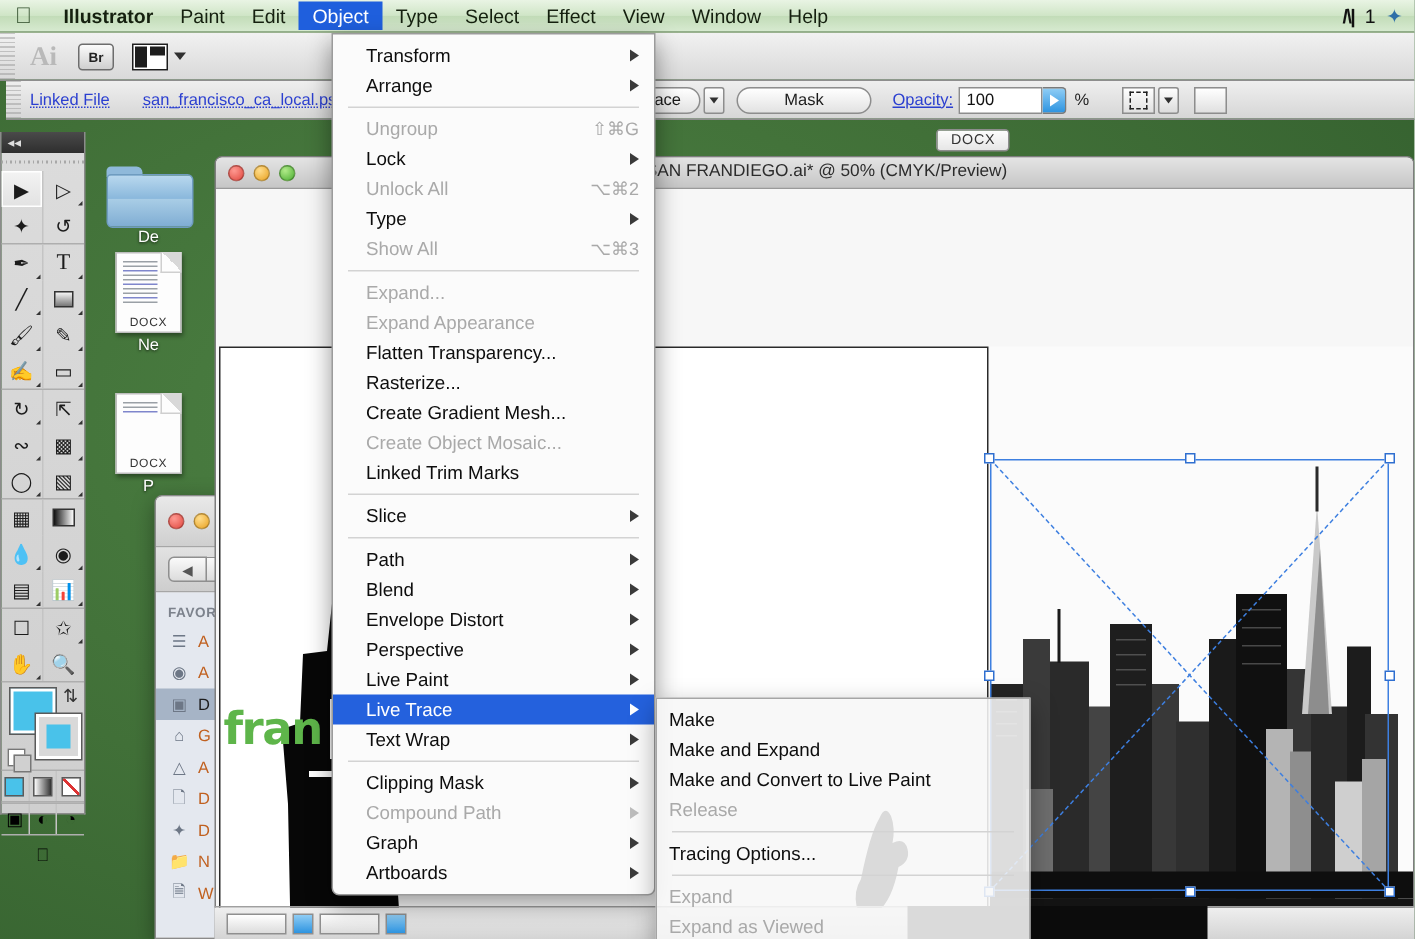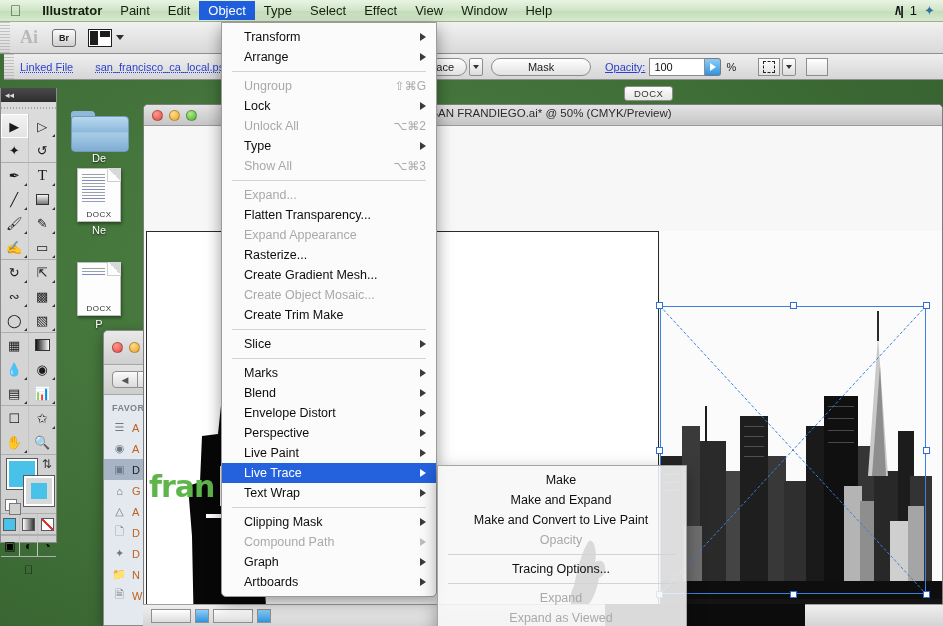--- a/index.html
+++ b/index.html
@@ -219,21 +219,21 @@
   .mi.hl .arw { border-left-color:#fff; }
   .mi.dis .arw { border-left-color:#bdbdbd; }
   .msep { height:1px; background:#d3d3d3; margin:4px 10px; }
 
   
   .submenu {
     position:absolute; left:437px; top:465px; width:250px;
     background: rgba(247,247,247,0.88); border:1px solid #a5a5a5;
     box-shadow:0 6px 16px rgba(0,0,0,.35); z-index:75; padding:4px 0;
   }
-  .submenu .mi { padding-left:8px;justify-content:center; }
+  .submenu .mi { padding-left:8px; }
 
   
   .tooltip {
     position:absolute; left:624px; top:86px; padding:1px 9px;
     background:linear-gradient(#fdfdfd,#e6e6e6); border:1px solid #8d8d8d; border-radius:3px;
     font-size:9.5px; color:#333; z-index:25; letter-spacing:.5px;
   }
   
   .dockstrip { position:absolute; left:143px; top:604px; width:800px; height:22px;
     background:linear-gradient(#efefef,#d4d4d4); border-top:1px solid #a0a0a0; z-index:21;
@@ -540,21 +540,21 @@
   <div class="ctrlbar">
     <div class="grip2"></div>
     <span class="lbl-link" style="margin-right:22px;">Linked File</span>
     <span class="lbl-link" style="margin-right:14px;">san_francisco_ca_local.psd</span>
     <span class="ctl-btn" style="width:44px;overflow:hidden;justify-content:flex-end;padding-right:6px;margin-right:8px;">ed</span>
     <span class="ctl-btn" style="margin-right:8px;">Edit Original</span>
     <span class="ctl-btn" style="margin-right:2px;">Live Trace</span>
     <span class="ctl-mini" style="margin-right:8px;">
         <i class="caret-d"></i>
       </span>
-    <span class="ctl-btn" style="width:100px;margin-right:14px;">Mask</span>
+    <span class="ctl-btn" style="width:90px;margin-right:14px;">Mask</span>
     <span class="lbl-link" style="margin-right:4px;text-decoration:underline;">Opacity:</span>
     <span class="num-field">100</span>
     <span class="num-stepper">
         <i class="caret-r"></i>
       </span>
     <span style="font-size:11px;color:#222;margin-left:5px;">%</span>
     <span class="sel-ico" style="margin-left:22px;">
         <i class="inner"></i>
       </span>
     <span class="ctl-mini" style="margin-left:2px;">
@@ -616,50 +616,50 @@
       <div class="mi dis">
           <span>Show All</span>
           <span class="sc">⌥⌘3</span>
         </div>
     </div>
     <div class="msep"></div>
     <div>
       <div class="mi dis">
           <span>Expand...</span>
         </div>
+      <div class="mi dis">
+          <span>Expand Appearance</span>
+        </div>
       <div class="mi">
           <span>Flatten Transparency...</span>
         </div>
-      <div class="mi dis">
-          <span>Expand Appearance</span>
-        </div>
       <div class="mi">
           <span>Rasterize...</span>
         </div>
       <div class="mi">
           <span>Create Gradient Mesh...</span>
         </div>
       <div class="mi dis">
           <span>Create Object Mosaic...</span>
         </div>
       <div class="mi">
-          <span>Create Trim Make</span>
+          <span>Linked Trim Marks</span>
         </div>
     </div>
     <div class="msep"></div>
     <div>
       <div class="mi">
           <span>Slice</span>
           <i class="arw"></i>
         </div>
     </div>
     <div class="msep"></div>
     <div>
       <div class="mi">
-          <span>Marks</span>
+          <span>Path</span>
           <i class="arw"></i>
         </div>
       <div class="mi">
           <span>Blend</span>
           <i class="arw"></i>
         </div>
       <div class="mi">
           <span>Envelope Distort</span>
           <i class="arw"></i>
         </div>
@@ -706,21 +706,21 @@
       <div class="mi">
           <span>Make</span>
         </div>
       <div class="mi">
           <span>Make and Expand</span>
         </div>
       <div class="mi">
           <span>Make and Convert to Live Paint</span>
         </div>
       <div class="mi dis">
-          <span>Opacity</span>
+          <span>Release</span>
         </div>
     </div>
     <div class="msep"></div>
     <div>
       <div class="mi">
           <span>Tracing Options...</span>
         </div>
     </div>
     <div class="msep"></div>
     <div>

